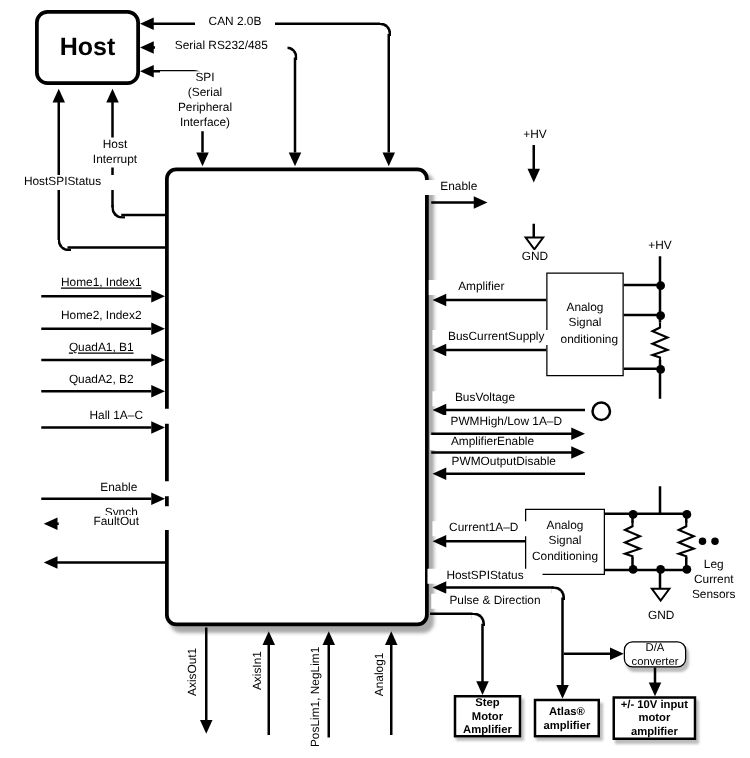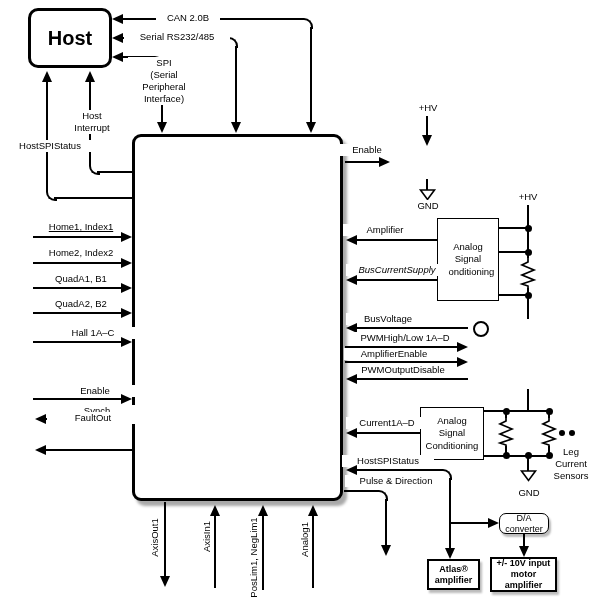--- a/index.html
+++ b/index.html
@@ -72,21 +72,21 @@
   <div class="box" style="left:132px;top:134px;width:211px;height:367px;border-width:3px;border-radius:9px;box-shadow:4px 5px 3px #a9a9a9;"></div>
 
   <div class="lbl" style="left:35px;top:221px;width:90px;text-decoration:underline;">Home1, Index1</div>
   <div class="hw" style="left:33px;top:236px;width:88px;"></div>
   <span class="ar" style="left:121px;top:232px;"></span>
 
   <div class="lbl" style="left:35px;top:247px;width:90px;">Home2, Index2</div>
   <div class="hw" style="left:33px;top:262px;width:88px;"></div>
   <span class="ar" style="left:121px;top:258px;"></span>
 
-  <div class="lbl" style="left:35px;top:273px;width:90px;">QuadA1, B1</div>
+  <div class="lbl" style="left:35px;top:273px;width:90px;text-decoration:underline;">QuadA1, B1</div>
   <div class="hw" style="left:33px;top:287px;width:88px;"></div>
   <span class="ar" style="left:121px;top:283px;"></span>
 
   <div class="lbl" style="left:35px;top:298px;width:90px;">QuadA2, B2</div>
   <div class="hw" style="left:33px;top:312px;width:88px;"></div>
   <span class="ar" style="left:121px;top:308px;"></span>
 
   <div class="lbl" style="left:47px;top:327px;width:90px;">Hall 1A–C</div>
   <div class="hw" style="left:33px;top:341px;width:88px;"></div>
   <span class="ar" style="left:121px;top:337px;"></span>
@@ -135,21 +135,21 @@
   <div class="lbl" style="left:407px;top:200px;width:40px;">GND</div>
 
   <div class="box" style="left:437px;top:218px;width:62px;height:83px;">Analog
 Signal
 Conditioning</div>
 
   <div class="lbl" style="left:343px;top:224px;width:82px;">Amplifier</div>
   <span class="al" style="left:346px;top:235px;"></span>
   <div class="hw" style="left:355px;top:239px;width:82px;"></div>
 
-  <div class="lbl" style="left:346px;top:264px;width:100px;font-style:italic;">BusCurrentSupply</div>
+  <div class="lbl" style="left:346px;top:264px;width:100px;">BusCurrentSupply</div>
   <span class="al" style="left:346px;top:275px;"></span>
   <div class="hw" style="left:355px;top:279px;width:82px;"></div>
 
   <div class="lbl" style="left:507px;top:191px;width:40px;">+HV</div>
   <div class="vw" style="left:527px;top:205px;height:53px;"></div>
   <svg style="left:519px;top:258px;" width="18" height="30" viewBox="0 0 18 30">
     <polyline points="9,0 9,4 3,7 15,12 3,17 15,22 3,26 9,28 9,30" fill="none" stroke="#000" stroke-width="1.7"></polyline>
   </svg>
   <div class="vw" style="left:527px;top:288px;height:31px;"></div>
   <div class="hw" style="left:499px;top:227px;width:29px;"></div>
@@ -229,19 +229,22 @@
   <div class="hw" style="left:344px;top:490px;width:34px;"></div>
   <div class="ctr" style="left:377px;top:490px;"></div>
   <div class="vw" style="left:385px;top:499px;height:47px;"></div>
   <span class="ad" style="left:381px;top:545px;"></span>
 
   <div class="box shadow-sm" style="left:499px;top:513px;width:50px;height:21px;border-radius:7px;font-size:9px;line-height:1.15;">D/A
 converter</div>
   <div class="vw" style="left:523px;top:534px;height:13px;"></div>
   <span class="ad" style="left:519px;top:546px;"></span>
 
+  <div class="box bold shadow-sm" style="left:363px;top:556px;width:54px;height:34px;border-width:2.5px;font-size:9px;line-height:1.2;">Step
+Motor
+Amplifier</div>
   <div class="box bold shadow-sm" style="left:427px;top:559px;width:53px;height:31px;border-width:2.5px;font-size:9px;line-height:1.2;">Atlas®
 amplifier</div>
   <div class="box bold shadow-sm" style="left:490px;top:557px;width:67px;height:35px;border-width:2.5px;font-size:9px;line-height:1.2;">+/- 10V input
 motor
 amplifier</div>
 
 </div>
 
 </body></html>

